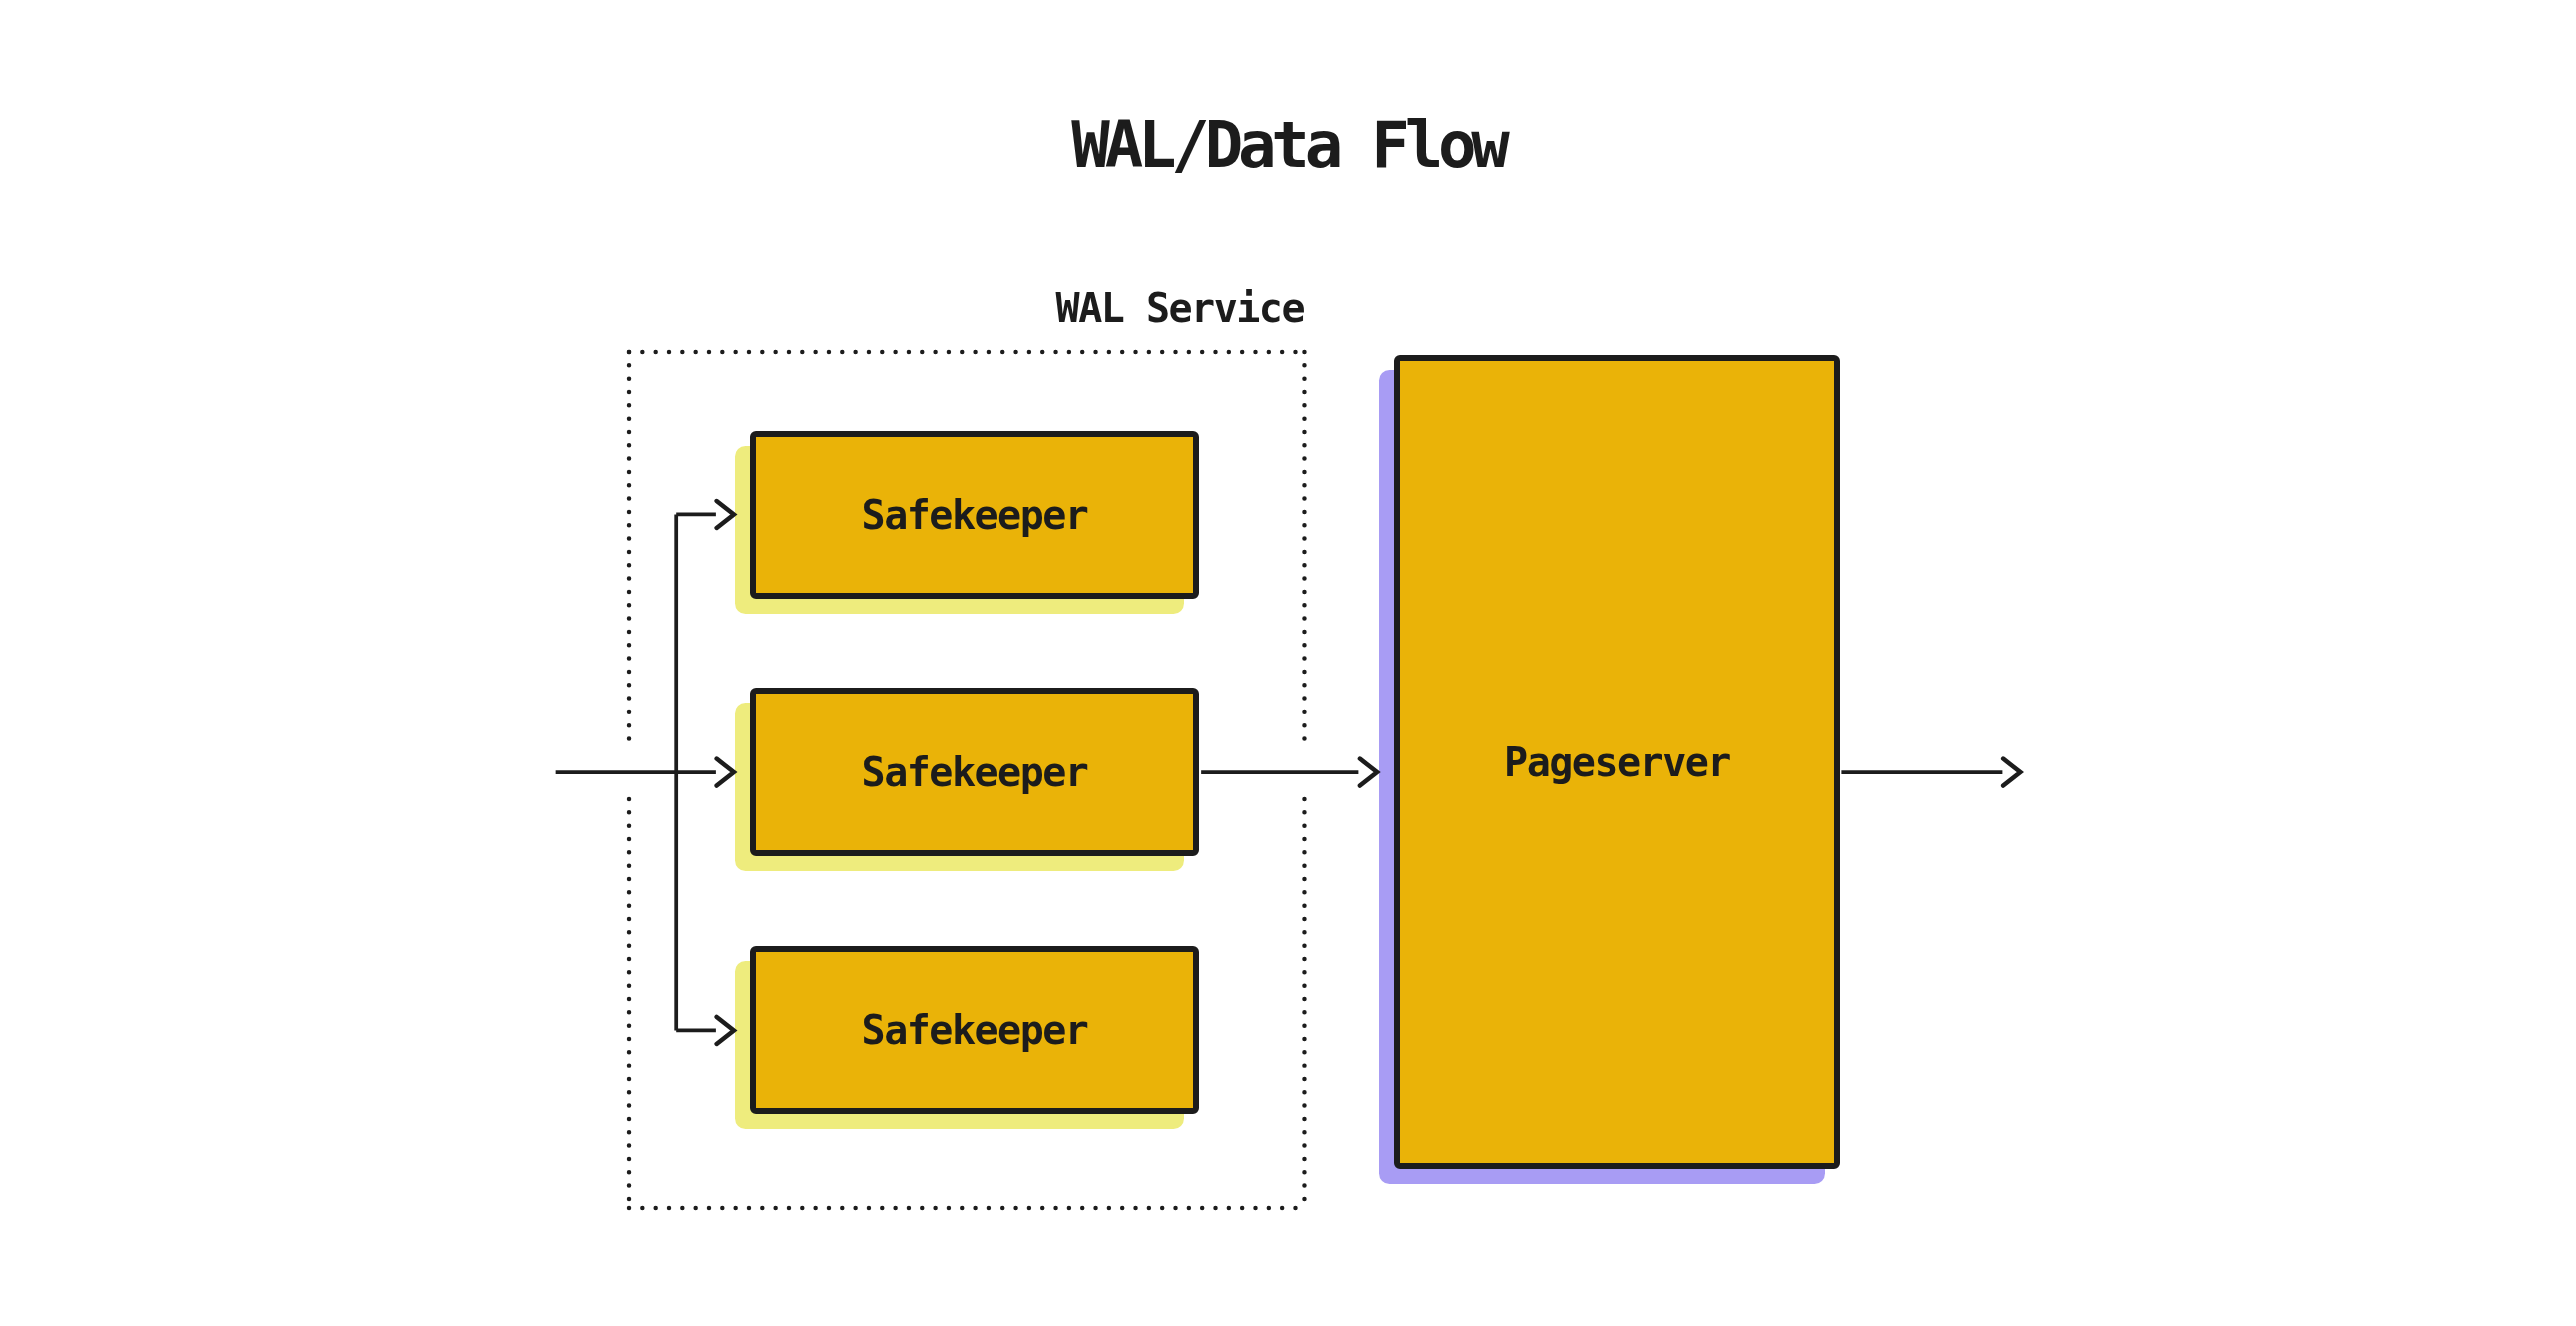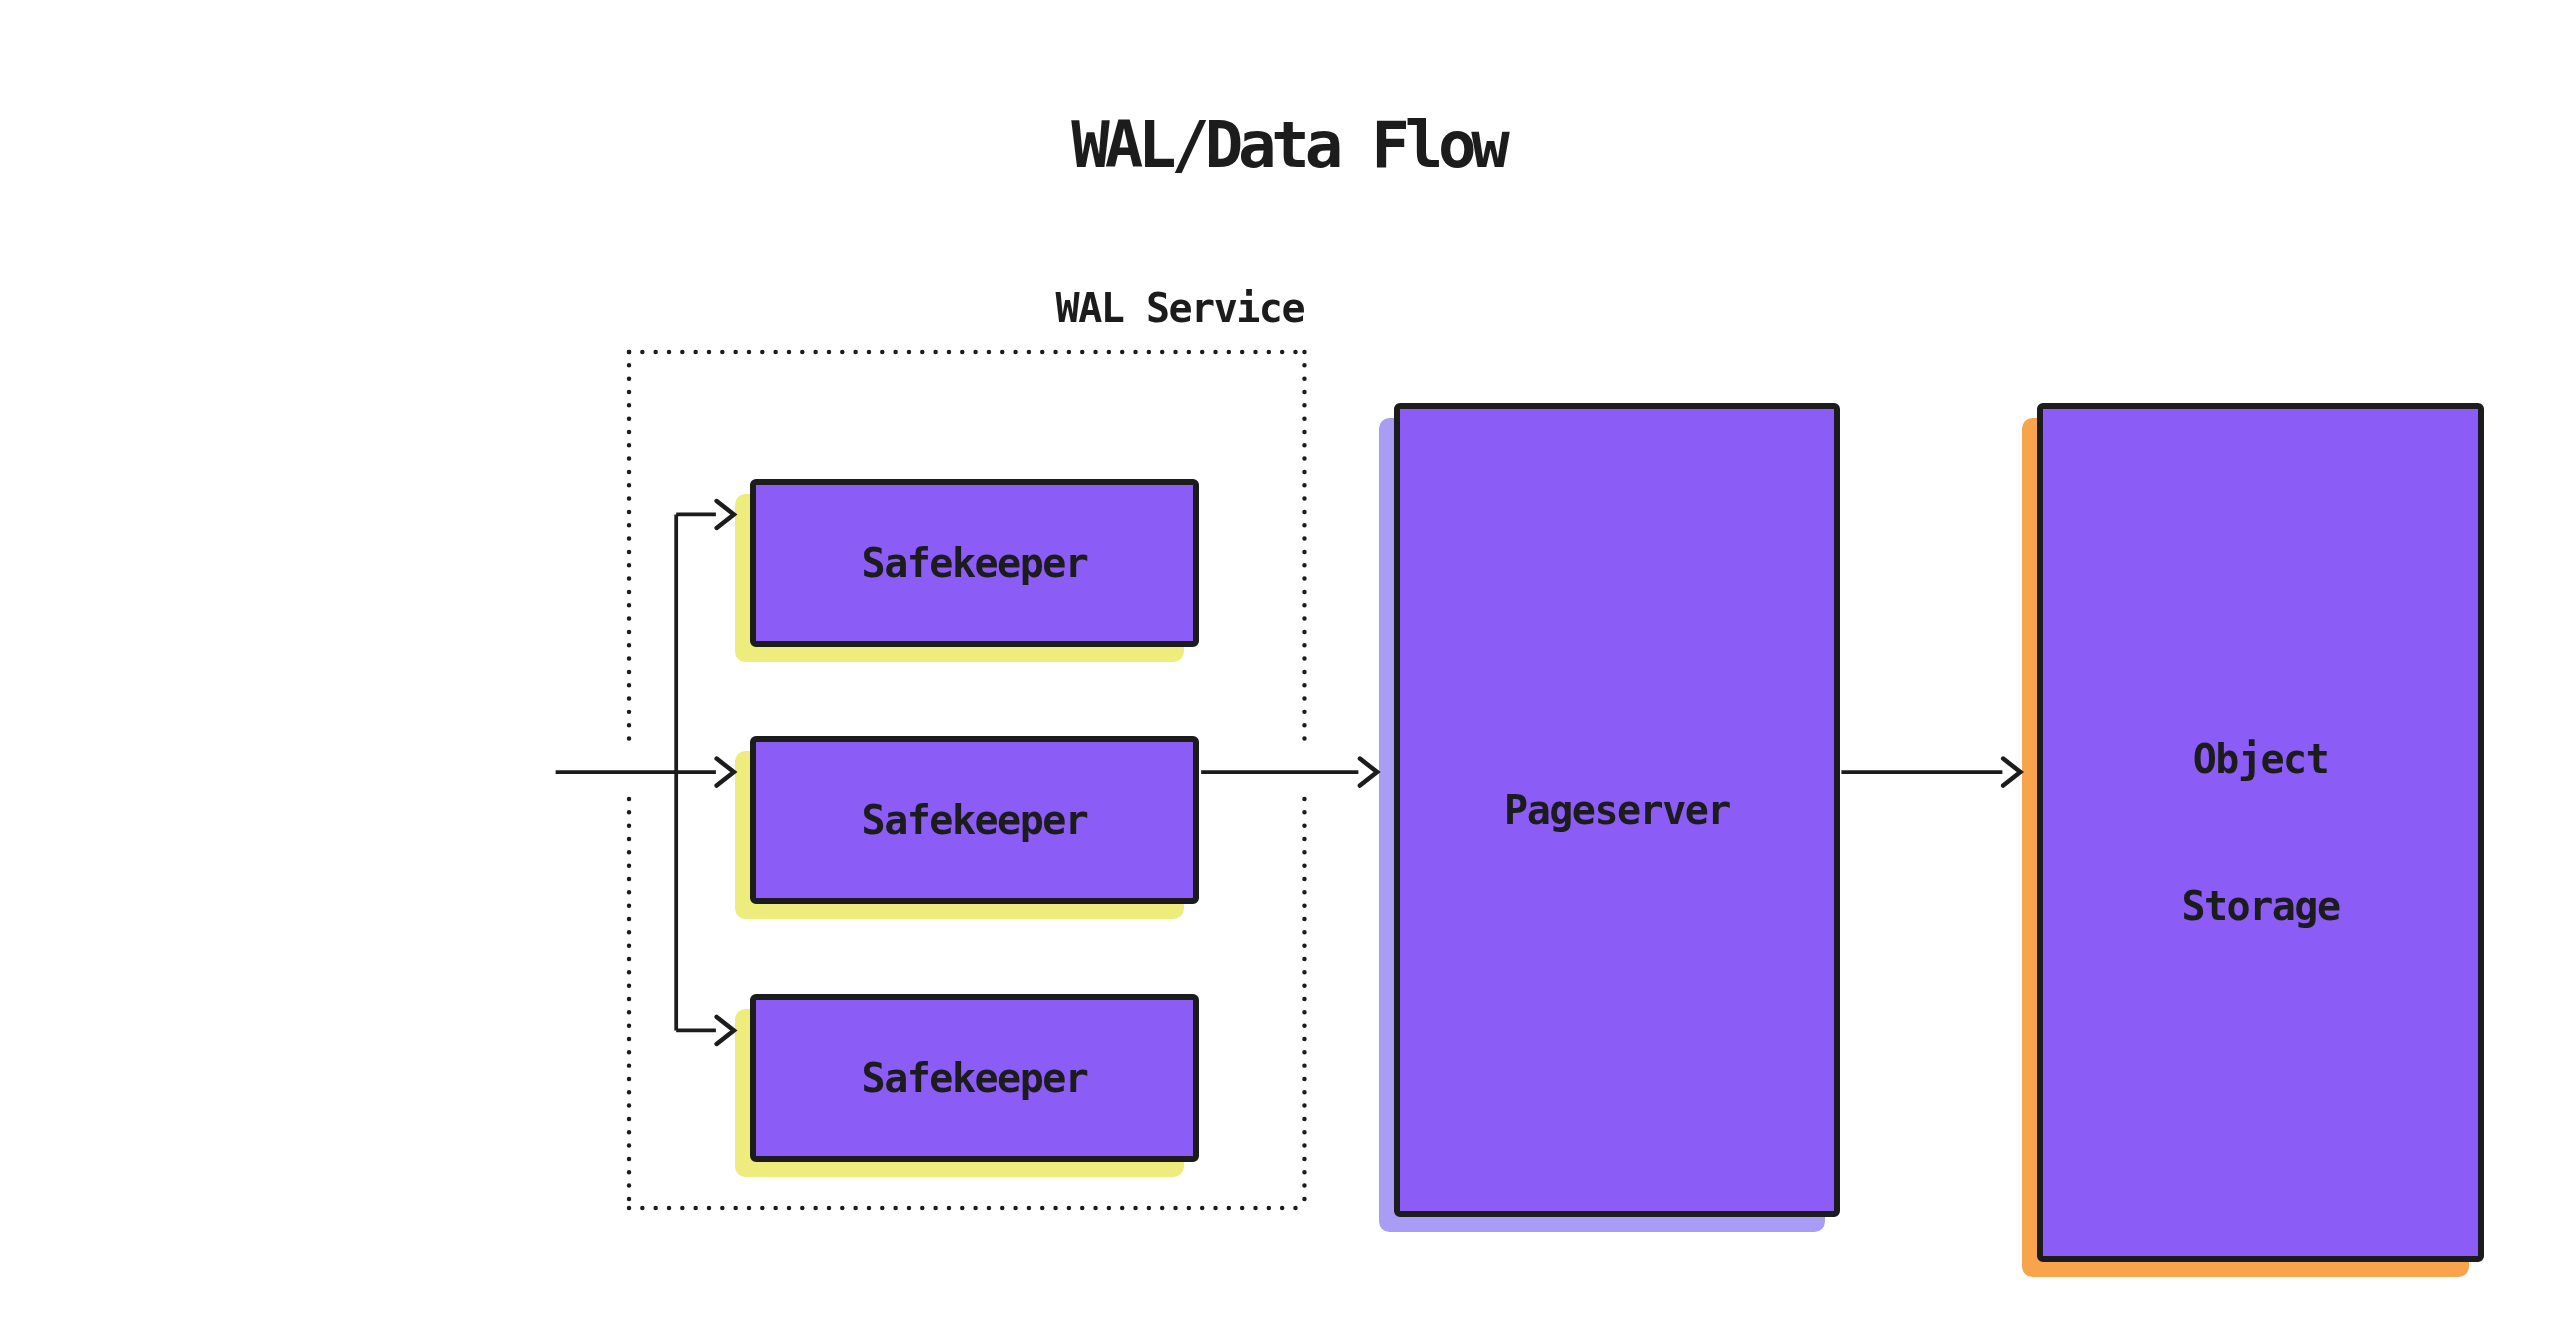--- a/index.html
+++ b/index.html
@@ -25,26 +25,25 @@
 
   .group-label {
     position: absolute; left: 629px; top: 288px; width: 675px;
     text-align: right;
     font-size: 40px; font-weight: bold; letter-spacing: -1.5px;
     line-height: 1; white-space: pre;
   }
 
   .node {
     position: absolute;
-    background: #8b5cf6;
+    background: #eab308;
     border: 6px solid var(--ink);
     border-radius: 6px;
     display: flex; align-items: center; justify-content: center;
     box-sizing: border-box;
-    margin-top: 48px;
     
   }
   .node::before {
     content: "";
     position: absolute; inset: -6px;
     transform: translate(-15px, 15px);
     background: var(--accent, #ddd);
     border-radius: 10.5px;
     z-index: -1;
   }
@@ -110,21 +109,15 @@
       <span>Safekeeper</span>
     </div>
   </div>
 
   <div class="node" style="left: 1394px; top: 355px; width: 446px; height: 814px; --accent: #a89cf4;">
     <div class="label">
       <span>Pageserver</span>
     </div>
   </div>
 
-  <div class="node" style="left: 2037px; top: 355px; width: 447px; height: 859px; --accent: #f7a44d;">
-    <div class="label">
-      <span>Object</span>
-      <span>Storage</span>
-    </div>
-  </div>
 
 </div>
 
 
 </body></html>

